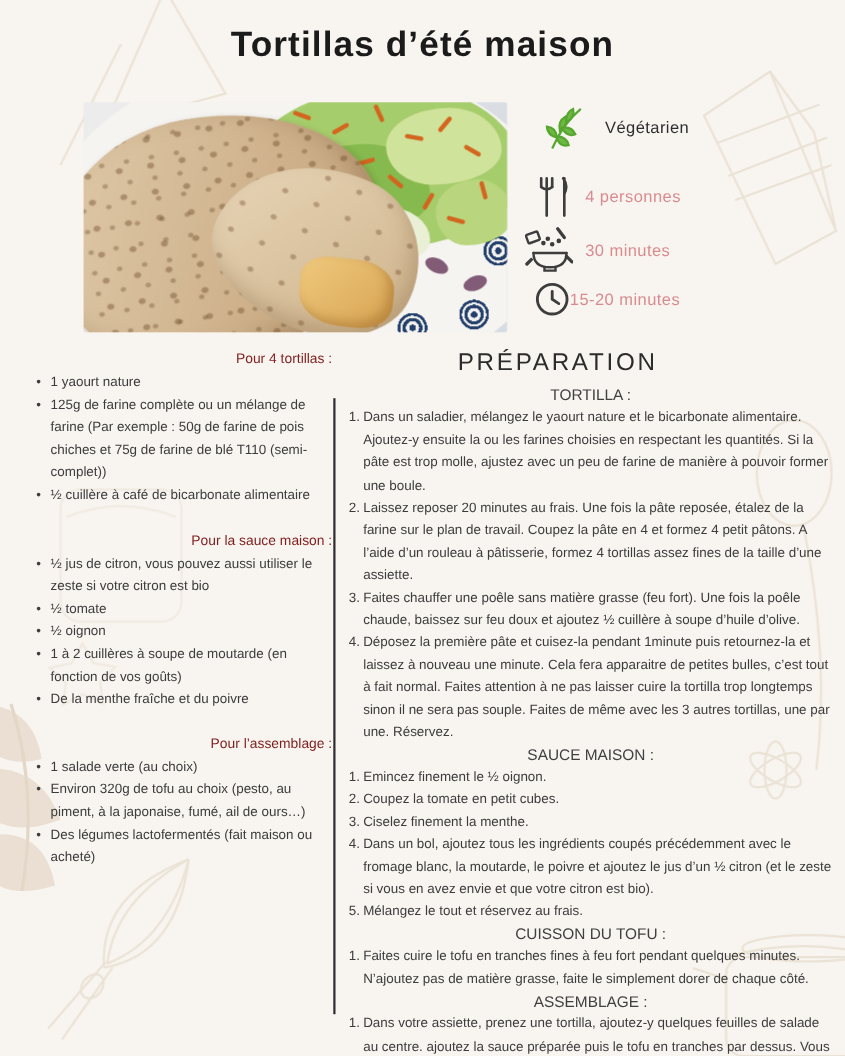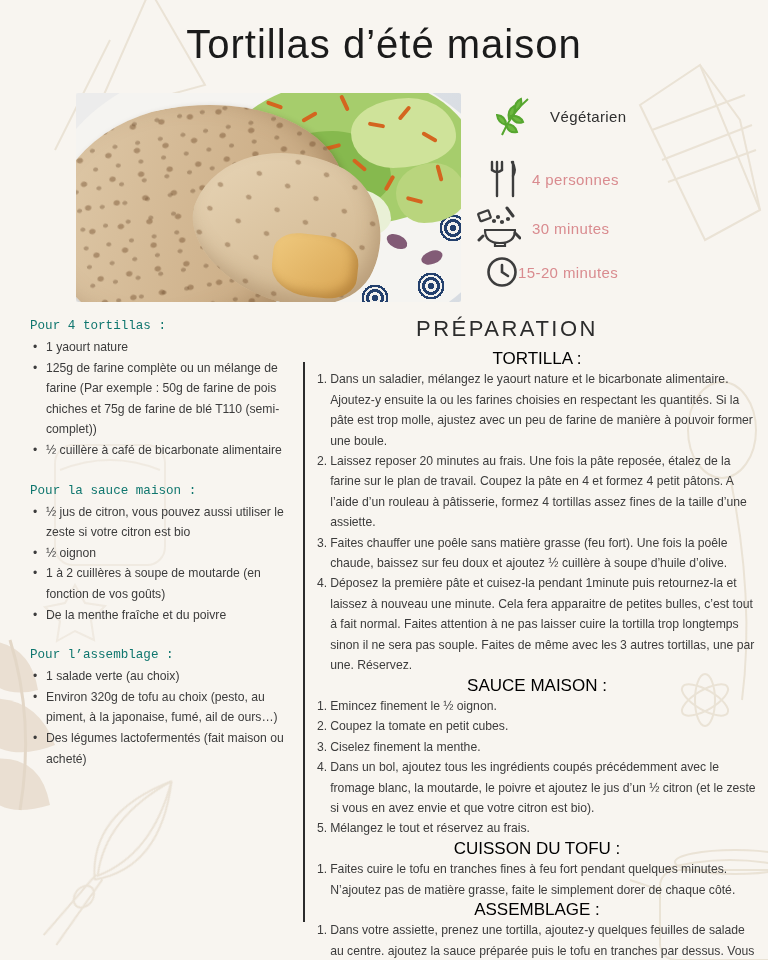--- a/index.html
+++ b/index.html
@@ -2,21 +2,21 @@
 <html><head>
 <meta charset="utf-8">
 <style>
   html,body{margin:0;padding:0;background:#e9e5e0;}
   .page{position:relative;width:768px;height:960px;background:#f8f5f0;overflow:hidden;
         font-family:"Liberation Sans","DejaVu Sans",sans-serif;color:#3c3c3c;}
   .doodles{position:absolute;inset:0;pointer-events:none;}
 
   
   .title{position:absolute;top:22px;left:0;width:768px;text-align:center;
-         font-size:40px;font-weight:normal;letter-spacing:1px;color:#1b1b1b;margin:0;}
+         font-size:32px;font-weight:bold;letter-spacing:1px;color:#1b1b1b;margin:0;}
 
   
   .photo{position:absolute;left:76px;top:93px;width:385px;height:209px;overflow:hidden;
          background:linear-gradient(100deg,#ececec 0 30%,#dfe2e7 70%,#d7dce2);border-radius:2px;}
   .plate{position:absolute;left:-30px;top:-40px;width:460px;height:300px;background:#f5f4f1;border-radius:50%;}
   .medallion{position:absolute;width:34px;height:34px;border-radius:50%;
      background:radial-gradient(circle at 50% 50%, #23406d 0 3px, #f2f1ee 3px 6px, #23406d 6px 9px, #f2f1ee 9px 11px, #23406d 11px 13.5px, rgba(35,64,109,0) 13.5px);}
   .salad-blob{position:absolute;border-radius:55% 45% 60% 40%/50% 55% 45% 50%;}
   .carrot{position:absolute;width:17px;height:4px;border-radius:3px;background:#d4651f;}
   .purple{position:absolute;width:22px;height:13px;border-radius:50%;background:#6d4060;opacity:.85;}
@@ -48,32 +48,32 @@
   .info-label.dark{color:#2e2e2e;}
   .info-icon{flex:0 0 auto;display:block;}
 
   
   .col-head{font-size:22px;font-weight:normal;letter-spacing:2.5px;color:#2c2c2c;text-align:center;margin:0;}
 
   
   .col-left{position:absolute;left:30px;top:316px;width:272px;}
   .col-left .col-head{margin-bottom:25px;}
   .ing-group{margin-bottom:20px;}
-  .group-title{text-align:left;font-size:12.6px;line-height:21px;margin-bottom:0;color:#0f766e;font-family:Liberation Mono, monospace;}
+  .group-title{text-align:right;font-size:12.6px;line-height:21px;margin-bottom:0;color:#7f1d1d;}
   .ing-list{margin:0;padding:0 0 0 16px;list-style:none;}
   .ing-item{position:relative;font-size:12.2px;line-height:20.6px;color:#3c3c3c;}
   .ing-item::before{content:"\2022";position:absolute;left:-13px;top:0;color:#3c3c3c;}
 
   
   .divider{position:absolute;left:303px;top:362px;height:560px;width:0;border-left:2px solid #2c2c2c;}
 
   
   .col-right{position:absolute;left:317px;top:316px;width:440px;}
   .col-right .col-head{width:380px;margin-bottom:7px;}
-  .prep-title{text-align:center;font-size:17px;line-height:20.4px;color:#000000;}
+  .prep-title{text-align:center;font-size:14px;line-height:20.4px;color:#404040;}
   .step{display:flex;font-size:12.2px;line-height:20.4px;color:#3c3c3c;}
   .step-num{flex:0 0 auto;margin-right:3px;}
   .step-text{flex:1;}
 </style>
 </head>
 <body>
 
 <div class="page">
 
   <svg class="doodles" width="768" height="960" viewBox="0 0 768 960">
@@ -228,20 +228,21 @@
           <ul class="ing-list">
             <li class="ing-item">1 yaourt nature</li>
             <li class="ing-item">125g de farine complète ou un mélange de farine (Par exemple : 50g de farine de pois chiches et 75g de farine de blé T110 (semi-complet))</li>
             <li class="ing-item">½ cuillère à café de bicarbonate alimentaire</li>
           </ul>
         </div>
         <div class="ing-group">
           <div class="group-title">Pour la sauce maison :</div>
           <ul class="ing-list">
             <li class="ing-item">½ jus de citron, vous pouvez aussi utiliser le zeste si votre citron est bio</li>
+            <li class="ing-item">½ tomate</li>
             <li class="ing-item">½ oignon</li>
             <li class="ing-item">1 à 2 cuillères à soupe de moutarde (en fonction de vos goûts)</li>
             <li class="ing-item">De la menthe fraîche et du poivre</li>
           </ul>
         </div>
         <div class="ing-group">
           <div class="group-title">Pour l’assemblage :</div>
           <ul class="ing-list">
             <li class="ing-item">1 salade verte (au choix)</li>
             <li class="ing-item">Environ 320g de tofu au choix (pesto, au piment, à la japonaise, fumé, ail de ours…)</li>

